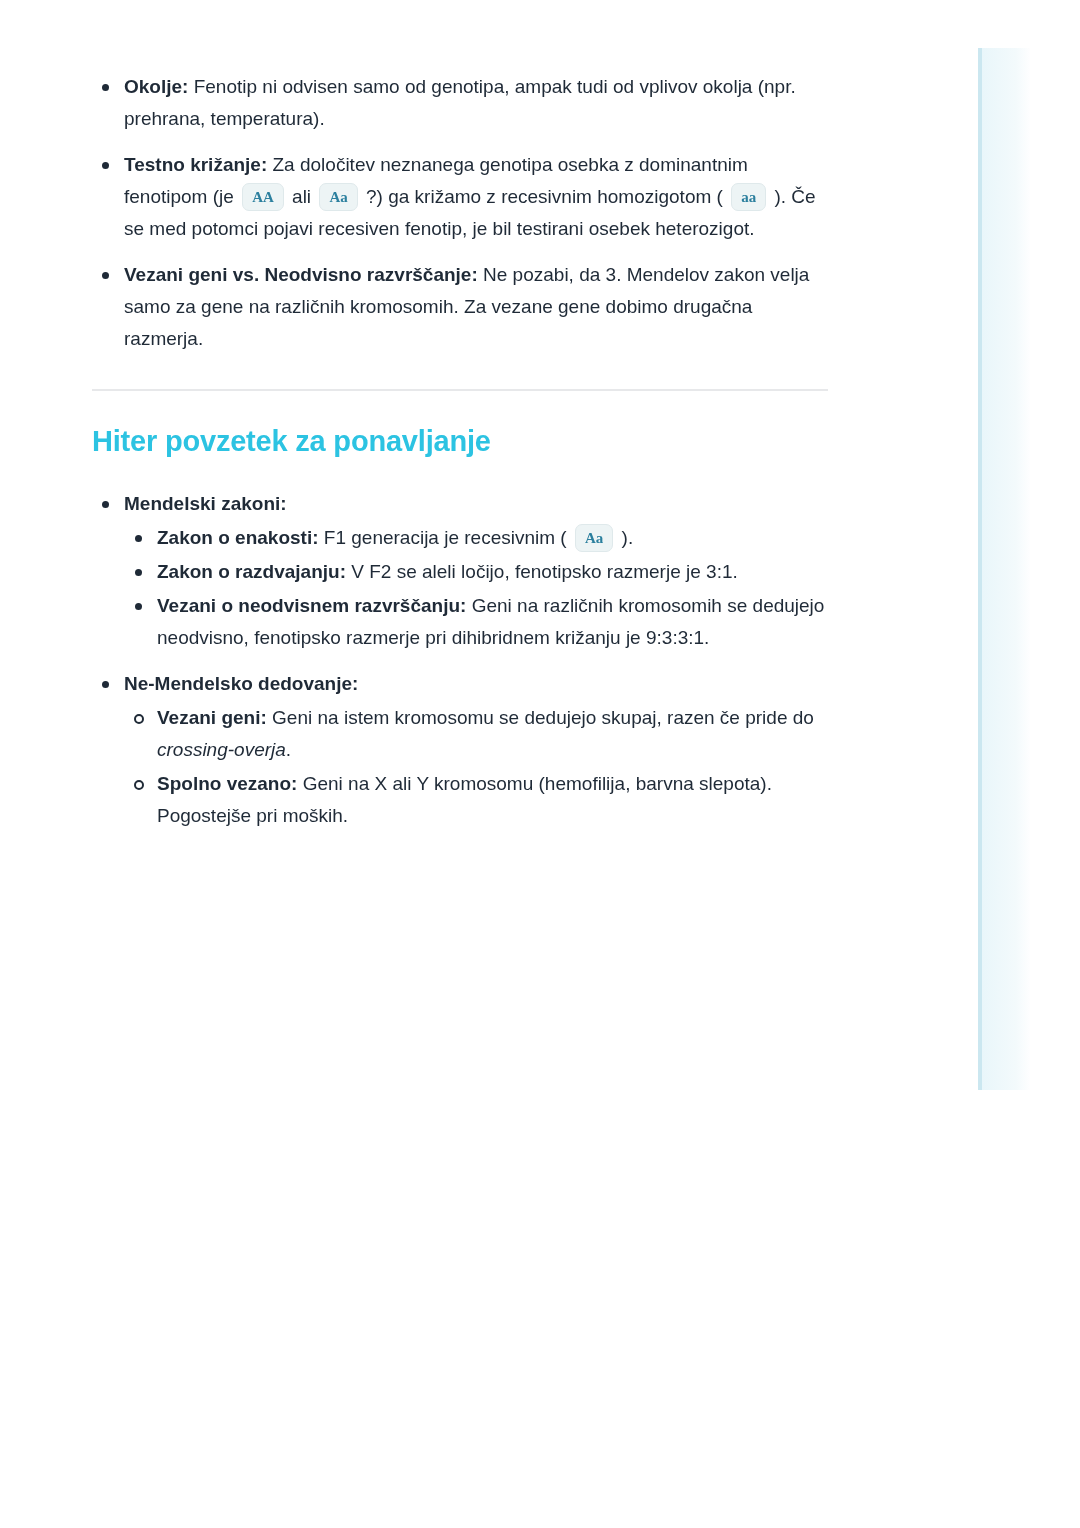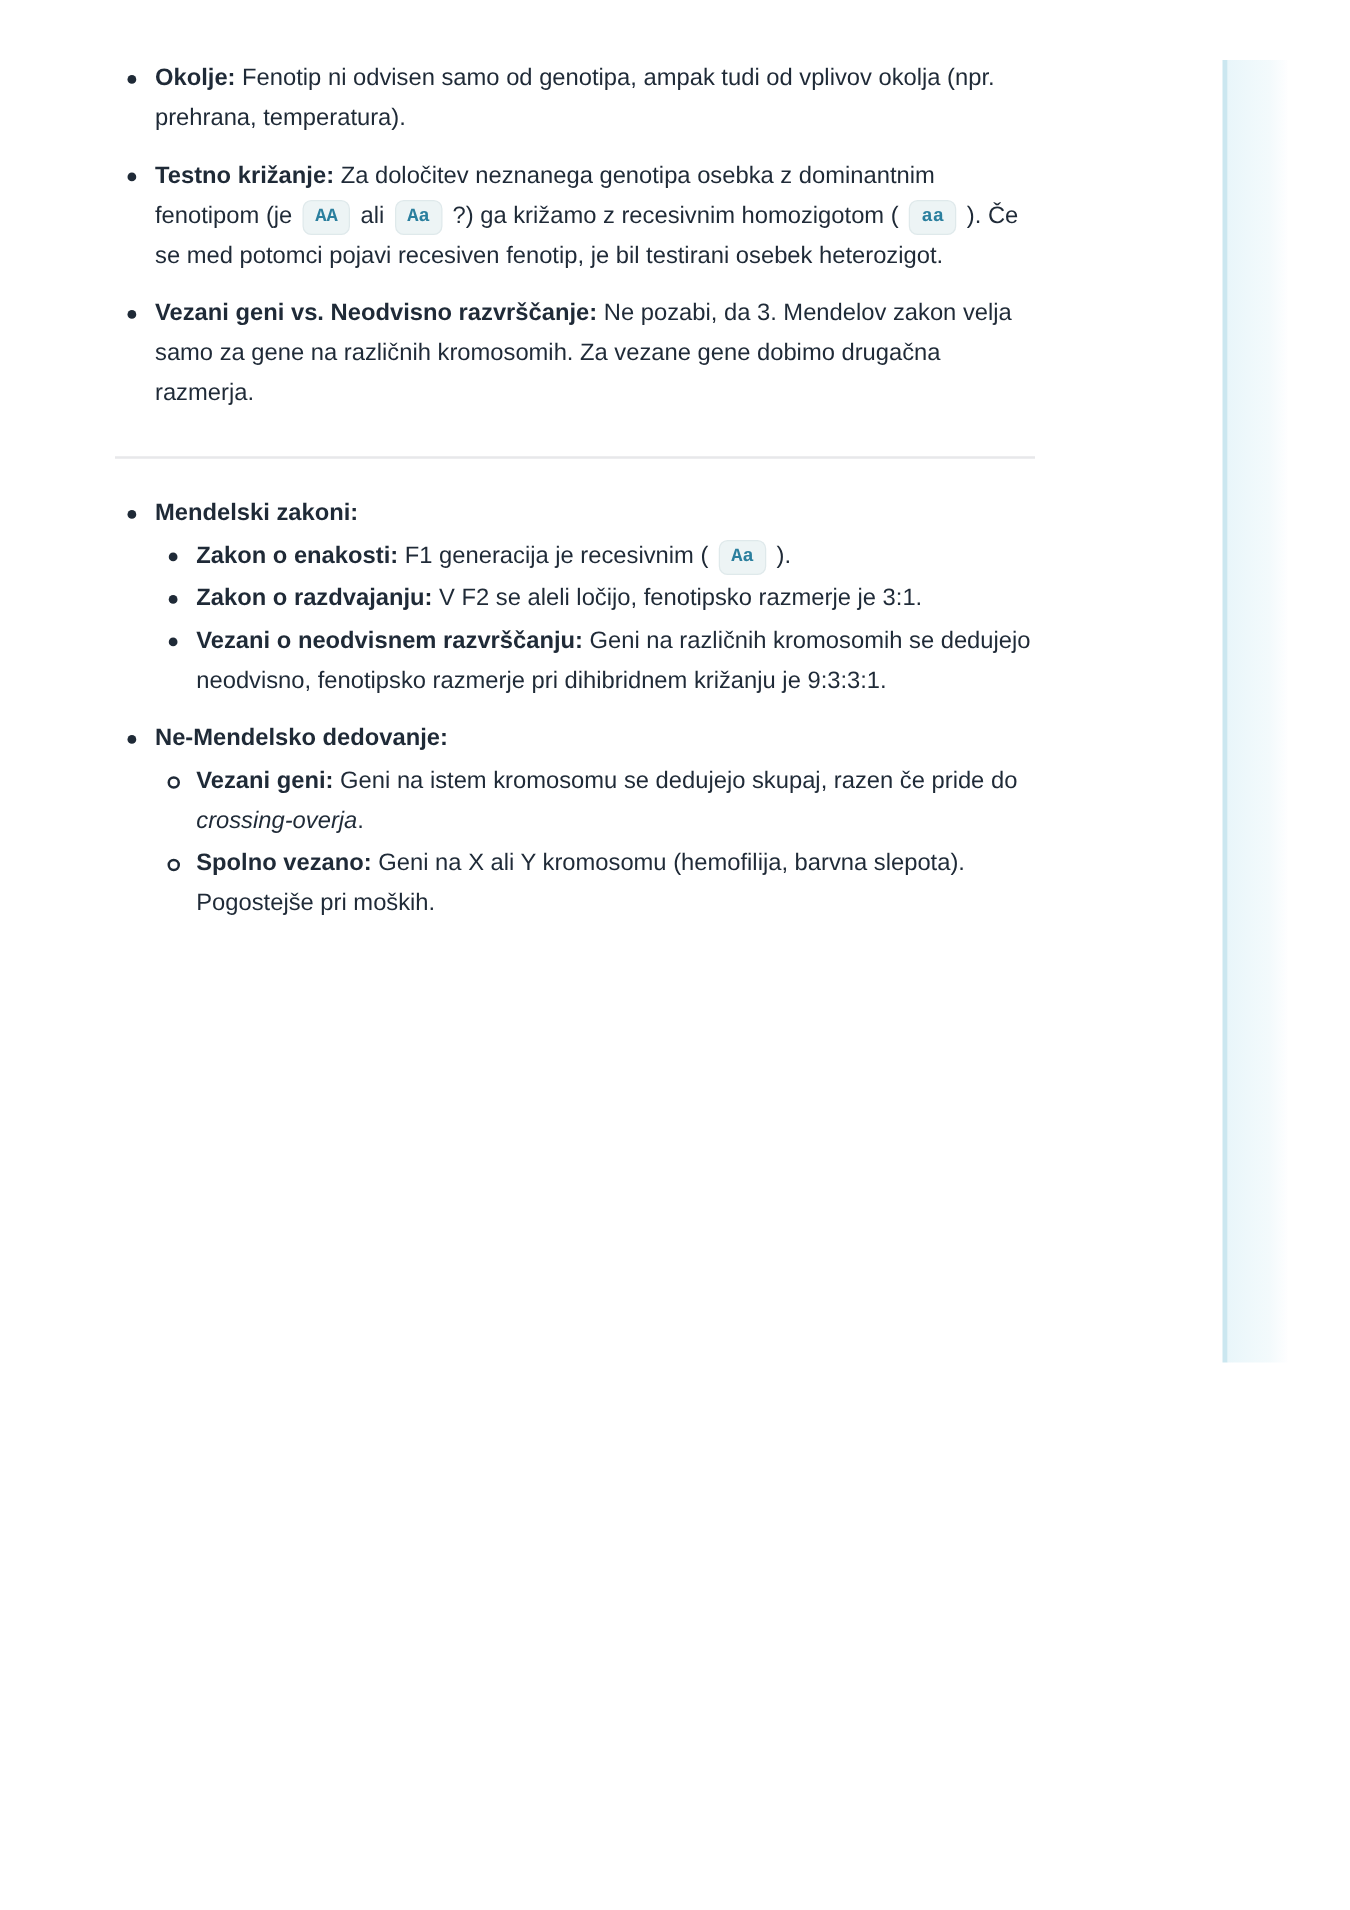--- a/index.html
+++ b/index.html
@@ -24,21 +24,21 @@
   }
   .accent-bar{
     position:absolute;
     left:978px; top:48px;
     width:52px; height:1042px;
     background:linear-gradient(to right, var(--bar-fill) 0%, #f3fafc 70%, #fefeff 100%);
     border-left:4px solid var(--bar-edge);
   }
   .content{
     position:absolute;
-    left:92px; top:47px;
+    left:92px; top:71px;
     width:736px;
   }
   ul{list-style:none;}
   ul.lvl1 > li{
     position:relative;
     padding-left:32px;
     font-size:19px;
     line-height:32px;
   }
   ul.lvl1 > li + li{margin-top:14px;}
@@ -69,21 +69,21 @@
   ul.lvl2.circle > li::before{
     background:transparent;
     border:2px solid var(--text);
     width:6px; height:6px;
     top:12px; left:10px;
   }
   strong{font-weight:bold;}
   em{font-style:italic;}
   .chip{
     display:inline-block;
-    font-family:Liberation Mono, monospace;
+    font-family:Liberation Serif, serif;
     font-size:15px;
     font-weight:bold;
     line-height:20px;
     color:var(--chip-text);
     background:var(--chip-bg);
     border:1px solid var(--chip-border);
     border-radius:7px;
     padding:3px 9px;
     margin:0 3px;
     vertical-align:1px;
@@ -116,20 +116,21 @@
 <div class="accent-bar"></div>
 
 <main class="content">
   <div>
       <ul class="lvl1 disc">
         <li><strong>Okolje:</strong><span> Fenotip ni odvisen samo od genotipa, ampak tudi od vplivov okolja (npr. prehrana, temperatura).</span></li>
         <li><strong>Testno križanje:</strong><span> Za določitev neznanega genotipa osebka z dominantnim fenotipom (je </span><span class="chip">AA</span><span> ali </span><span class="chip">Aa</span><span> ?) ga križamo z recesivnim homozigotom ( </span><span class="chip">aa</span><span> ). Če se med potomci pojavi recesiven fenotip, je bil testirani osebek heterozigot.</span></li>
         <li><strong>Vezani geni vs. Neodvisno razvrščanje:</strong><span> Ne pozabi, da 3. Mendelov zakon velja samo za gene na različnih kromosomih. Za vezane gene dobimo drugačna razmerja.</span></li>
       </ul>
       <hr class="divider">
+      <h2 class="section-heading">Hiter povzetek za ponavljanje</h2>
       <ul class="lvl1 disc heading-gap">
         <li><strong>Mendelski zakoni:</strong><ul class="lvl2 disc">
             <li><strong>Zakon o enakosti:</strong><span> F1 generacija je recesivnim ( </span><span class="chip">Aa</span><span> ).</span></li>
             <li><strong>Zakon o razdvajanju:</strong><span> V F2 se aleli ločijo, fenotipsko razmerje je 3:1.</span></li>
             <li><strong>Vezani o neodvisnem razvrščanju:</strong><span> Geni na različnih kromosomih se dedujejo neodvisno, fenotipsko razmerje pri dihibridnem križanju je 9:3:3:1.</span></li>
           </ul></li>
         <li><strong>Ne-Mendelsko dedovanje:</strong><ul class="lvl2 circle">
             <li><strong>Vezani geni:</strong><span> Geni na istem kromosomu se dedujejo skupaj, razen če pride do </span><em>crossing-overja</em><span>.</span></li>
             <li><strong>Spolno vezano:</strong><span> Geni na X ali Y kromosomu (hemofilija, barvna slepota). Pogostejše pri moških.</span></li>
           </ul></li>

